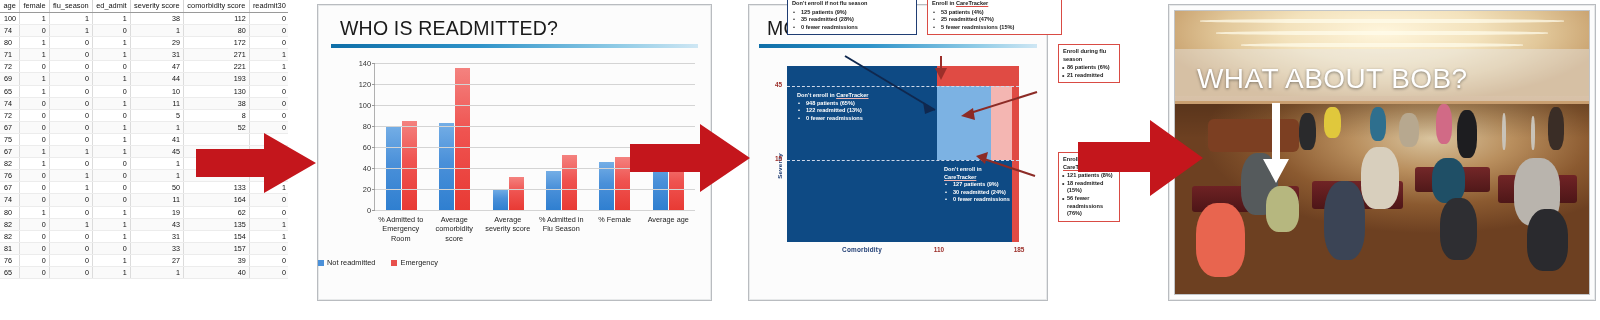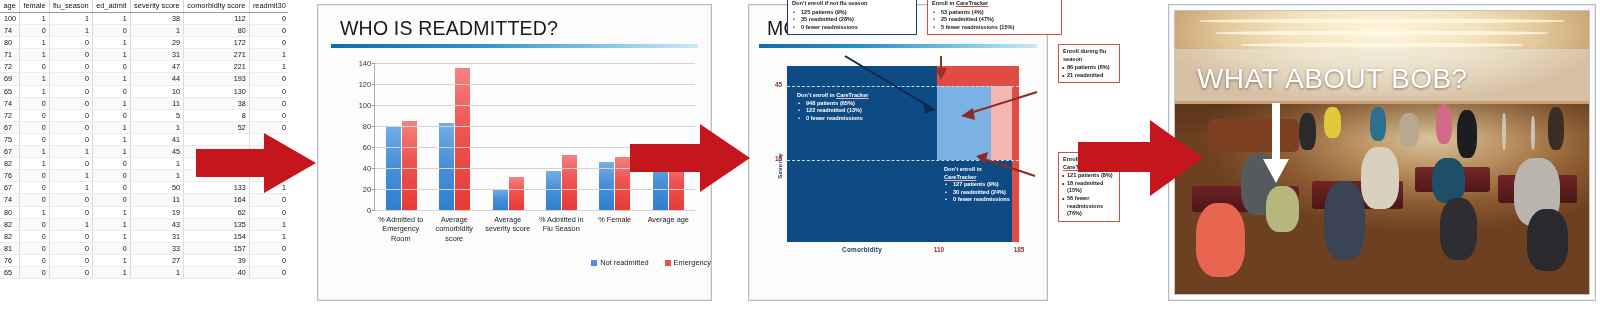--- a/index.html
+++ b/index.html
@@ -77,21 +77,21 @@
   .group { flex: 1 1 0; display: flex; align-items: flex-end; justify-content: center; gap: 1px; position: relative; }
   .bar { width: 15px; }
   .bar.nr { background: linear-gradient(to bottom, #74aee6 0%, #4a90d9 45%, #2f7fd0 100%); }
   .bar.rd { background: linear-gradient(to bottom, #f4827f 0%, #ef5350 45%, #e83a34 100%); }
   .xlabels { position: absolute; left: 56px; right: 16px; top: 158px; display: flex; }
   .xlab {
     flex: 1 1 0; text-align: center; font-size: 7.3px; color: #222;
     line-height: 9.4px; padding: 0 2px;
   }
   .legend {
-    display: flex; justify-content: flex-end; gap: 16px; align-items: center;
+    display: flex; justify-content: flex-start; gap: 16px; align-items: center;
     margin-top: 3px; font-size: 7.4px; color: #222;
   }
   .legend .key { display: flex; align-items: center; gap: 3px; }
   .legend .swatch { width: 6px; height: 6px; display: inline-block; }
   .sw-nr { background: #4a90d9; }
   .sw-rd { background: #e8504c; }
 
   
   #slide-model { left: 748px; top: 4px; width: 300px; height: 297px; }
   #slide-model .hdr { padding: 12px 0 0 18px; }

